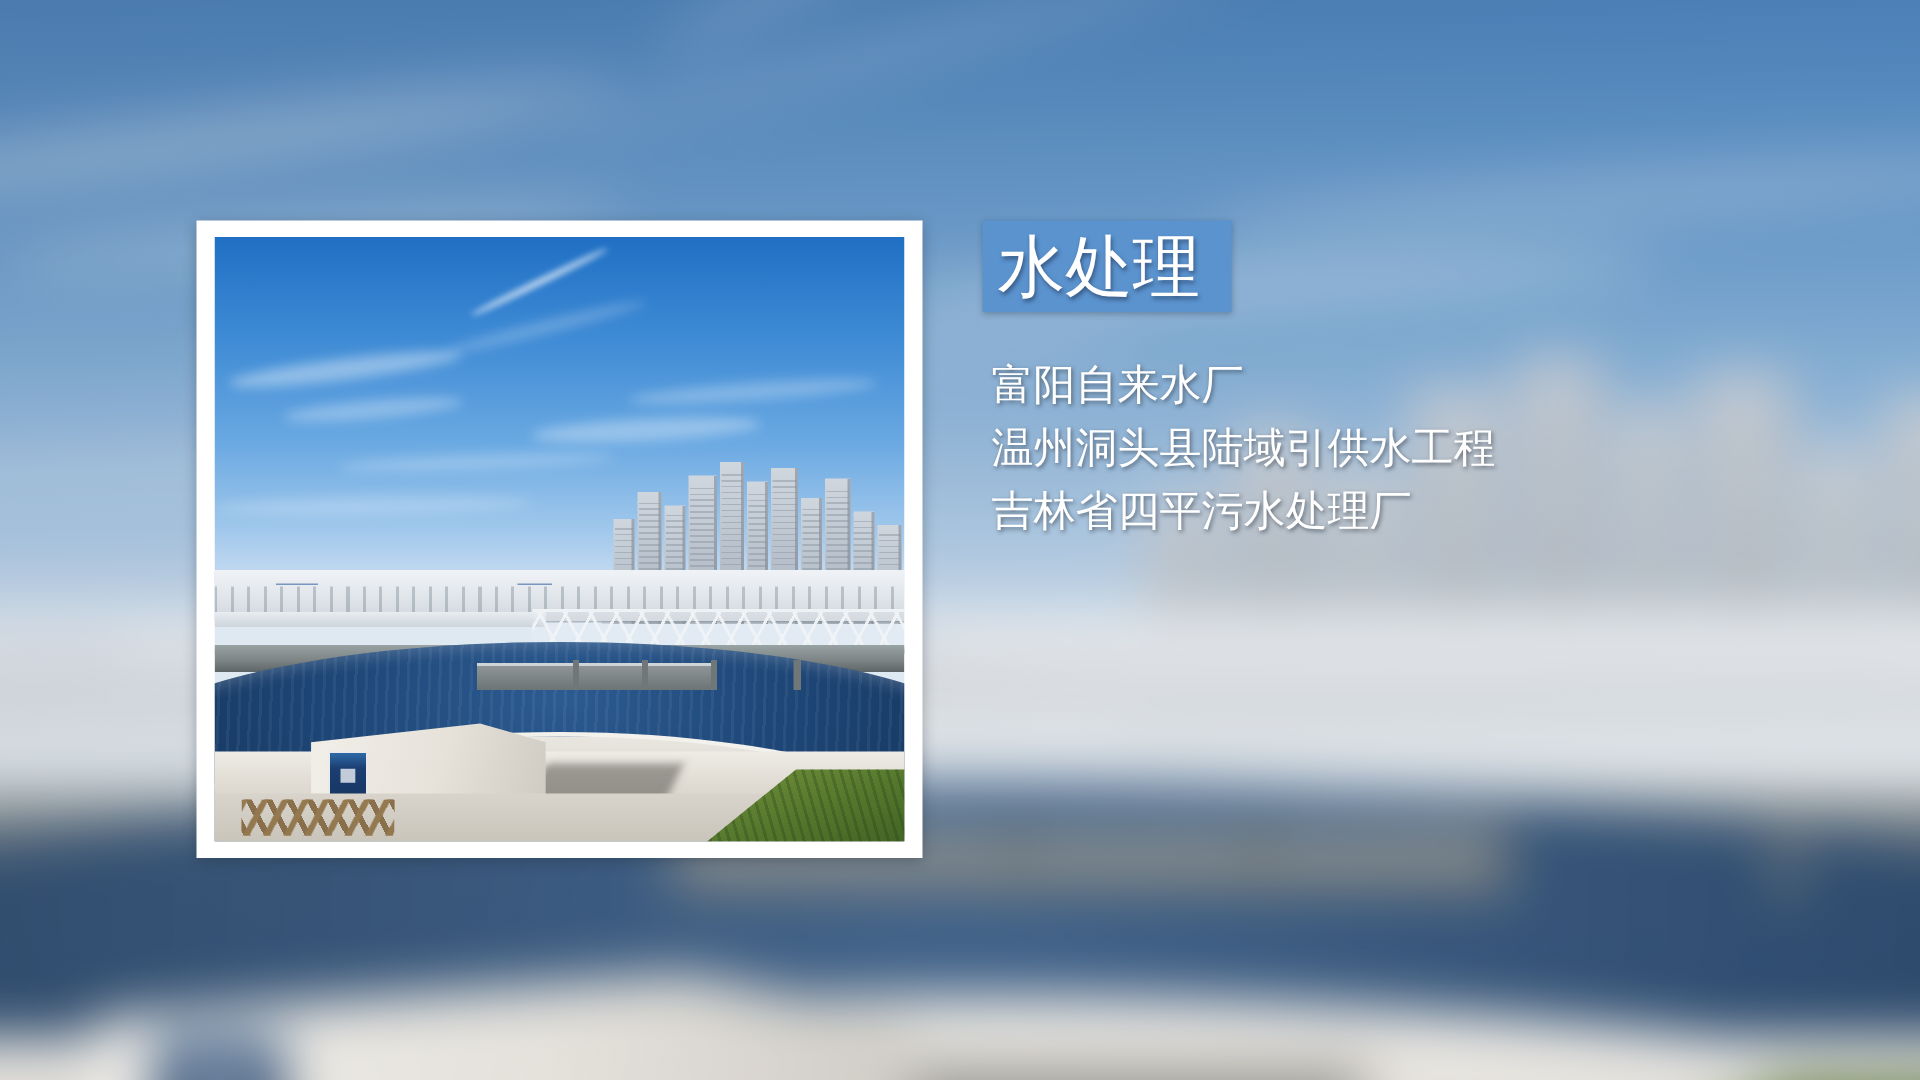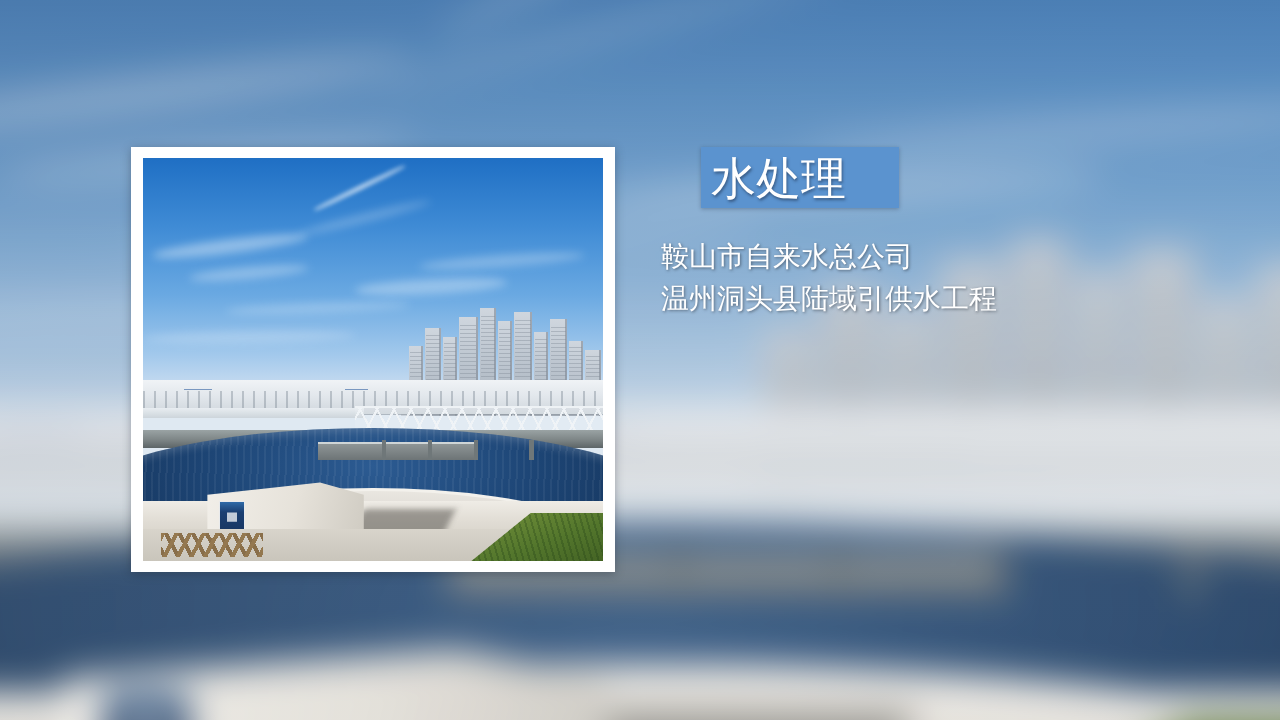--- a/index.html
+++ b/index.html
@@ -346,25 +346,24 @@
     right: 12px;
     bottom: 11px;
     overflow: hidden;
   }
 
   
   .title-box {
     position: absolute;
     left: 655px;
     top: 147px;
-    width: 198px;
+    width: 166px;
     height: 61px;
     background: #5b93cf;
     box-shadow: 0 1px 4px rgba(20,30,50,0.30);
-    margin-left: 46px;
   }
   .title-text {
     position: absolute;
     left: 10px;
     top: 50%;
     transform: translateY(-50%);
     font-size: 45px;
     line-height: 1;
     color: #ffffff;
     letter-spacing: 0px;
@@ -504,17 +503,18 @@
         <div class="grass"></div>
       </div>
     </div>
   </div>
 
   <div class="title-box">
     <div class="title-text">水处理</div>
   </div>
 
   <div class="item-list">
-    <div class="item">鞍山市自来水总公司</div>
+    <div class="item">富阳自来水厂</div>
     <div class="item">温州洞头县陆域引供水工程</div>
+    <div class="item">吉林省四平污水处理厂</div>
   </div>
 
 </div>
 
 </body></html>

